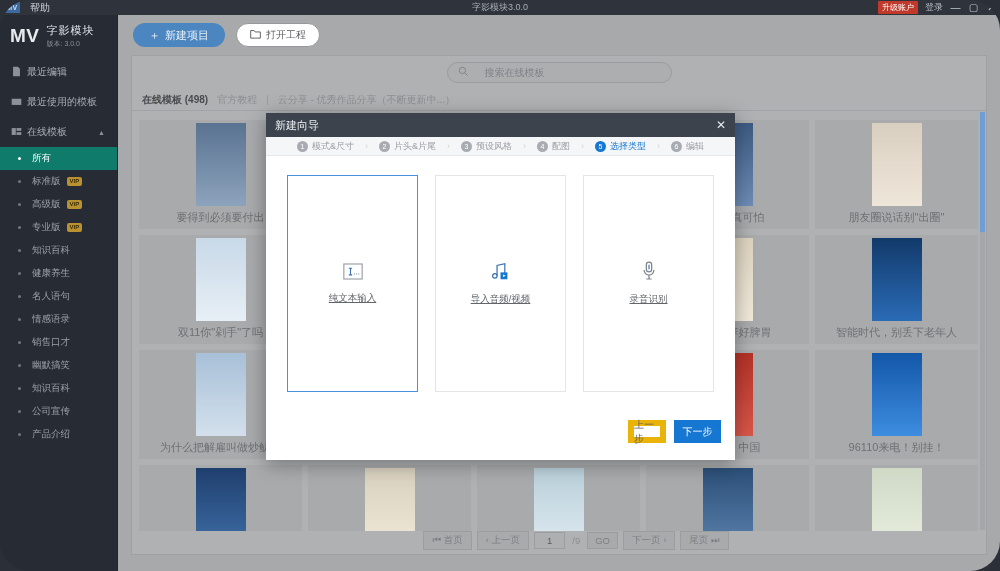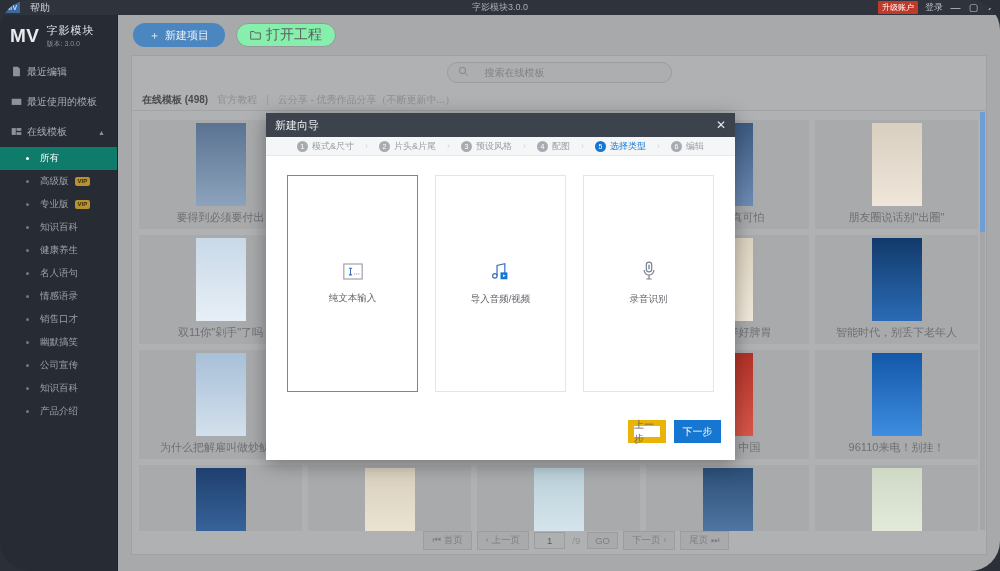--- a/index.html
+++ b/index.html
@@ -46,21 +46,21 @@
 
   .nav-item {
     height:30px; display:flex; align-items:center; padding-left:11px;
     font-size:10px; color:#a9aeb6; cursor:pointer;
   }
   .nav-item .ic { width:16px; color:#8c929b; font-size:10px; }
   .nav-item.expandable { justify-content:flex-start; }
   .nav-caret { margin-left:auto; margin-right:12px; font-size:7px; color:#8c929b; }
 
   .sub-item {
-    height:23px; display:flex; align-items:center; padding-left:26px;
+    height:23px; display:flex; align-items:center; padding-left:18px;
     font-size:9.5px; color:#9ba0a8; cursor:pointer; position:relative;
   }
   .sub-item .dot { width:3px; height:3px; border-radius:50%; background:#72777f; margin-right:11px; }
   .sub-item.active { background:#0f7c6b; color:#ffffff; }
   .sub-item.active .dot { background:#ffffff; }
   .vip {
     margin-left:6px; background:#b9912f; color:#3a2d06; font-size:6px;
     font-weight:bold; padding:0px 3px; border-radius:2px; line-height:9px;
   }
 
@@ -68,22 +68,22 @@
   .main {
     position:absolute; top:15px; left:118px; width:882px; height:556px;
     background:#a8a9ab;
   }
   .toolbar { height:40px; display:flex; align-items:center; padding-left:15px; gap:11px; }
   .btn-new {
     background:#4b86c0; color:#e9f1f8; border-radius:13px; height:24px;
     padding:0 16px; display:flex; align-items:center; font-size:11px; gap:5px; cursor:pointer;
   }
   .btn-open {
-    background:#86efac; color:#5d5f63; border:1px solid #97989b; border-radius:13px;
-    height:24px; padding:0 13px; display:flex; align-items:center; font-size:14px; gap:5px; cursor:pointer;
+    background:#ffffff; color:#5d5f63; border:1px solid #97989b; border-radius:13px;
+    height:24px; padding:0 13px; display:flex; align-items:center; font-size:10px; gap:5px; cursor:pointer;
   }
 
   .content {
     position:absolute; top:40px; left:13px; width:856px; height:500px;
     background:#b0b1b3; border:1px solid #a0a1a3;
   }
   .searchrow { height:33px; display:flex; align-items:center; justify-content:center; }
   .searchbox {
     width:225px; height:21px; border:1px solid #9b9c9f; border-radius:11px;
     display:flex; align-items:center; padding:0 10px; gap:16px;
@@ -148,21 +148,21 @@
   .step.active .sl { color:#1677d2; }
   .chev { color:#cfd2d6; margin:0 11px; font-size:9px; }
 
   .m-body { height:255px; display:flex; align-items:center; justify-content:center; gap:17px; background:#fff; }
   .card {
     width:131px; height:217px; border:1px solid #e3e5e8; background:#fff;
     display:flex; flex-direction:column; align-items:center; justify-content:center;
     gap:9px; cursor:pointer;
   }
   .card.sel { border:1px solid #4b90de; }
-  .card-lbl { font-size:9.5px; color:#62656a; }
+  .card-lbl { font-size:9.5px; color:#62656a;text-decoration:underline; }
 
   .m-foot {
     height:41px; display:flex; align-items:center; justify-content:flex-end;
     gap:8px; padding-right:14px; background:#fff;
   }
   .b-prev {
     width:38px; height:23px; border:6px solid #eab308; background:#fff;
     color:#5d6064; font-size:10px; display:flex; align-items:center; justify-content:center; cursor:pointer;margin-left:48px;
   }
   .b-next {
@@ -227,20 +227,25 @@
       <span class="nav-caret">▲</span>
     </div>
 
     <div id="subitems">
         <div class="sub-item active">
           <span class="dot"></span>
           <span>所有</span>
         </div>
         <div class="sub-item">
           <span class="dot"></span>
+          <span>标准版</span>
+          <span class="vip">VIP</span>
+        </div>
+        <div class="sub-item">
+          <span class="dot"></span>
           <span>高级版</span>
           <span class="vip">VIP</span>
         </div>
         <div class="sub-item">
           <span class="dot"></span>
           <span>专业版</span>
           <span class="vip">VIP</span>
         </div>
         <div class="sub-item">
           <span class="dot"></span>
@@ -261,25 +266,25 @@
         <div class="sub-item">
           <span class="dot"></span>
           <span>销售口才</span>
         </div>
         <div class="sub-item">
           <span class="dot"></span>
           <span>幽默搞笑</span>
         </div>
         <div class="sub-item">
           <span class="dot"></span>
+          <span>知识百科</span>
+        </div>
+        <div class="sub-item">
+          <span class="dot"></span>
           <span>公司宣传</span>
-        </div>
-        <div class="sub-item">
-          <span class="dot"></span>
-          <span>知识百科</span>
         </div>
         <div class="sub-item">
           <span class="dot"></span>
           <span>产品介绍</span>
         </div>
       </div>
   </div>
 
   <div class="main">
 

